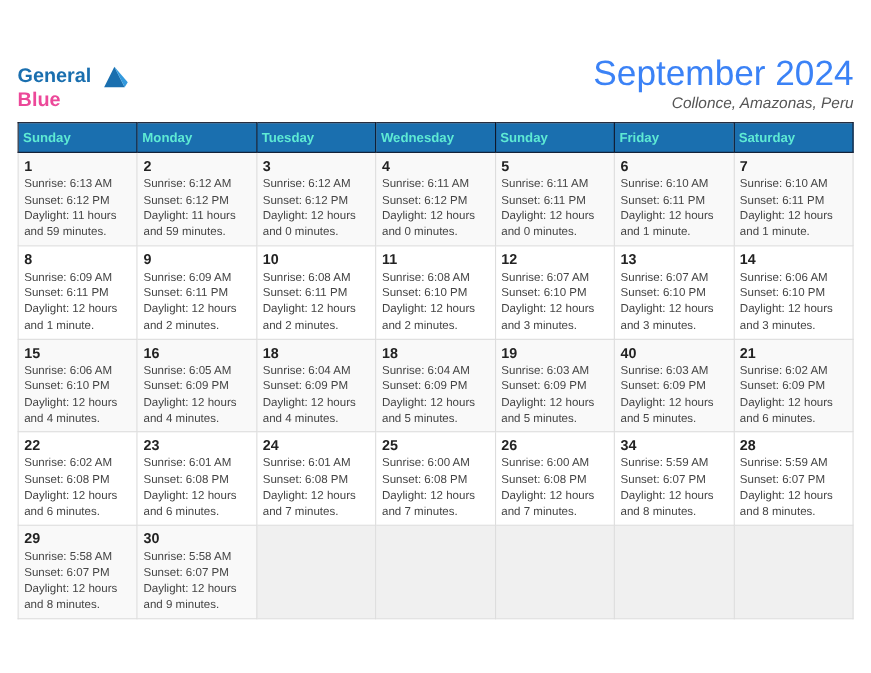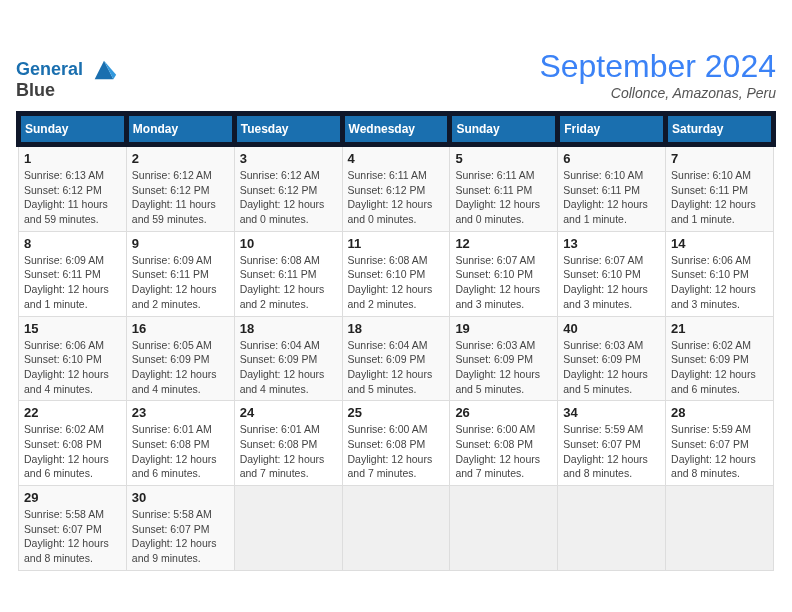--- a/index.html
+++ b/index.html
@@ -48,26 +48,26 @@
       color: #555;
       font-style: italic;
     }
     table {
       width: 100%;
       border-collapse: collapse;
       font-size: 11px;
     }
     thead th {
       background: #1a6faf;
-      color: #ffffff;
+      color: #5eead4;
       padding: 6px 4px;
       text-align: left;
       font-size: 12px;
       font-weight: bold;
-      border: 5px solid #0f172a;
+      border: 1px solid #0f172a;
     }
     tbody td {
       vertical-align: top;
       padding: 4px 5px;
       border: 1px solid #ddd;
       min-height: 70px;
       width: calc(100% / 7);
       background: #fff;
     }
     tbody tr:nth-child(odd) td {
@@ -97,21 +97,21 @@
     <div>
       <div style="display:flex;align-items:center;">
         <div class="logo-text">
           <span>General</span>
           <svg class="logo-icon" viewBox="0 0 30 30" style="display:inline-block;vertical-align:middle;margin-left:2px;">
             <polygon points="5,25 15,5 25,25" fill="#1a6faf"></polygon>
             <polygon points="15,5 25,25 28,20" fill="#3399dd"></polygon>
           </svg>
         </div>
       </div>
-      <div style="font-size:18px;font-weight:bold;color:#404040;margin-top:-4px;">Blue</div>
+      <div style="font-size:18px;font-weight:bold;color:#ec4899;margin-top:-4px;">Blue</div>
     </div>
   </div>
   <div class="title-block">
     <div class="month-title">September 2024</div>
     <div class="subtitle">Collonce, Amazonas, Peru</div>
   </div>
 </div>
 
 <table>
   <thead>

